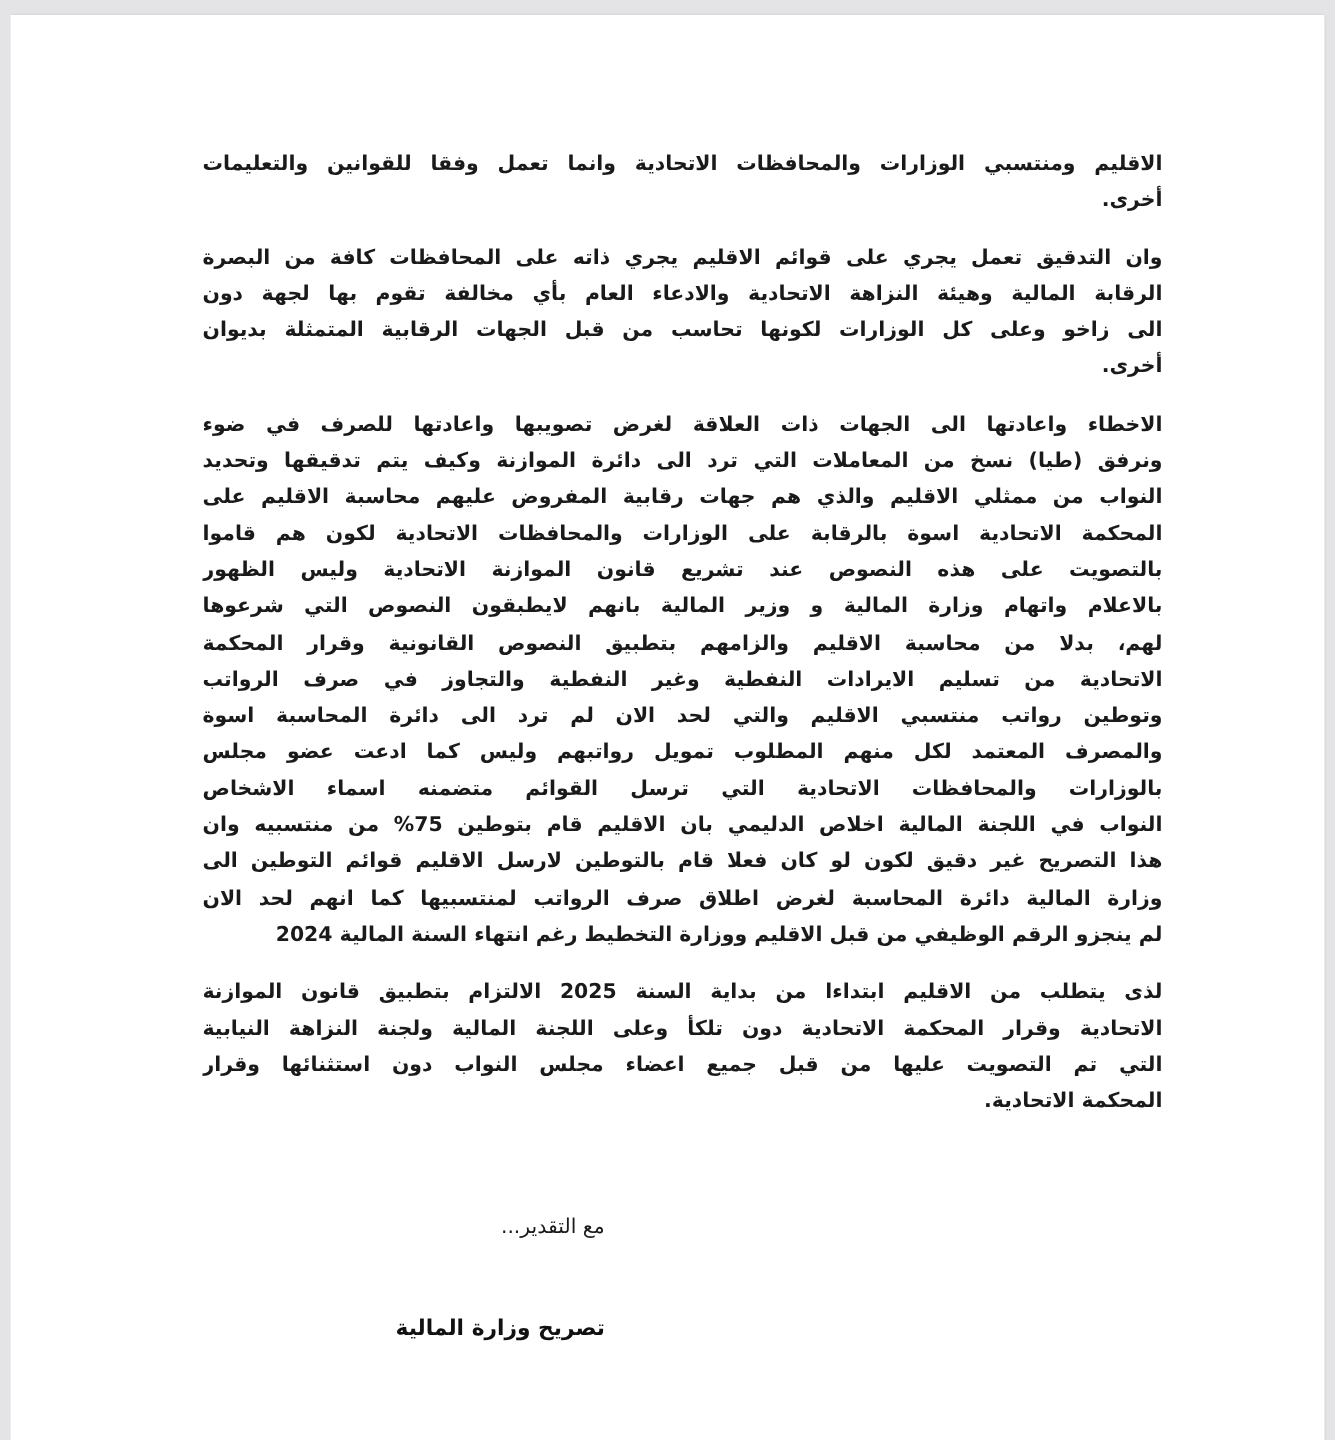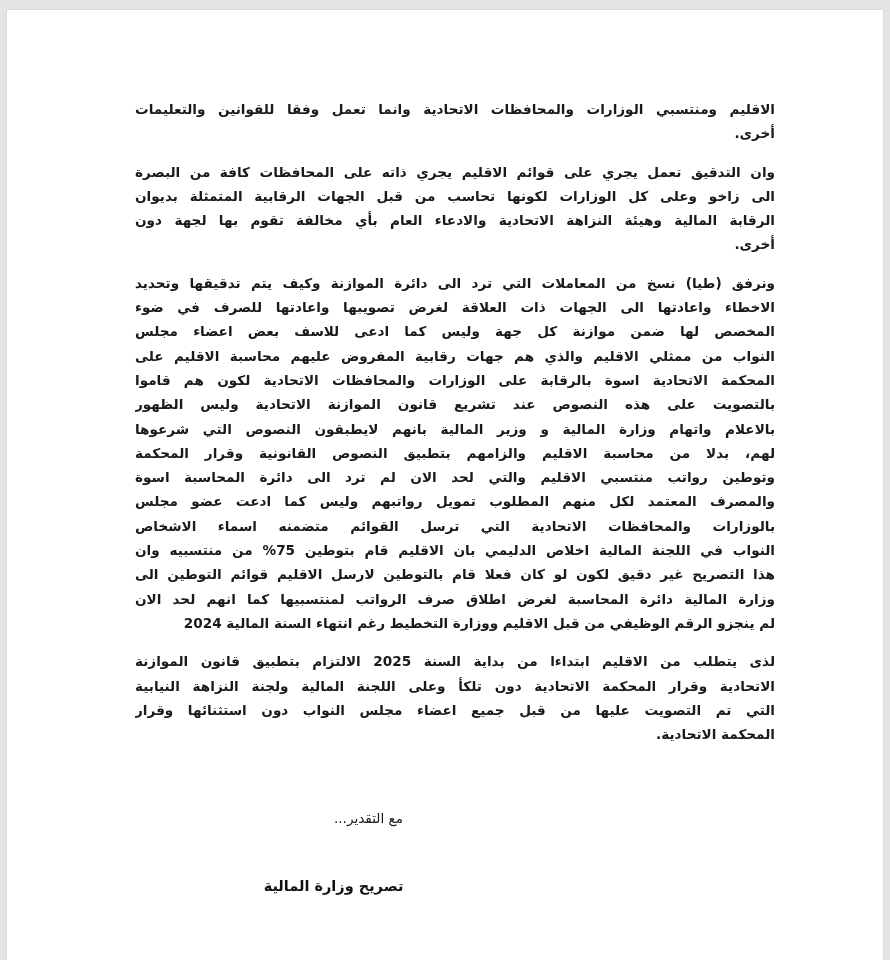--- a/index.html
+++ b/index.html
@@ -86,34 +86,34 @@
 <div class="page">
   <div class="content">
 
     <p class="para">
       <span class="line">الاقليم ومنتسبي الوزارات والمحافظات الاتحادية وانما تعمل وفقا للقوانين والتعليمات</span>
       <span class="line last">أخرى.</span>
     </p>
 
     <p class="para">
       <span class="line">وان التدقيق تعمل يجري على قوائم الاقليم يجري ذاته على المحافظات كافة من البصرة</span>
+      <span class="line">الرقابة المالية وهيئة النزاهة الاتحادية والادعاء العام بأي مخالفة تقوم بها لجهة دون</span>
       <span class="line">الى زاخو وعلى كل الوزارات لكونها تحاسب من قبل الجهات الرقابية المتمثلة بديوان</span>
-      <span class="line">الرقابة المالية وهيئة النزاهة الاتحادية والادعاء العام بأي مخالفة تقوم بها لجهة دون</span>
       <span class="line last">أخرى.</span>
     </p>
 
     <p class="para">
+      <span class="line">الاخطاء واعادتها الى الجهات ذات العلاقة لغرض تصويبها واعادتها للصرف في ضوء</span>
       <span class="line">ونرفق (طيا) نسخ من المعاملات التي ترد الى دائرة الموازنة وكيف يتم تدقيقها وتحديد</span>
-      <span class="line">الاخطاء واعادتها الى الجهات ذات العلاقة لغرض تصويبها واعادتها للصرف في ضوء</span>
-      <span class="line">المخصص لها ضمن موازنة كل جهة وليس كما ادعى للاسف بعض اعضاء مجلس</span>
       <span class="line">النواب من ممثلي الاقليم والذي هم جهات رقابية المفروض عليهم محاسبة الاقليم على</span>
       <span class="line">المحكمة الاتحادية اسوة بالرقابة على الوزارات والمحافظات الاتحادية لكون هم قاموا</span>
       <span class="line">بالتصويت على هذه النصوص عند تشريع قانون الموازنة الاتحادية وليس الظهور</span>
       <span class="line">بالاعلام واتهام وزارة المالية و وزير المالية بانهم لايطبقون النصوص التي شرعوها</span>
       <span class="line">لهم، بدلا من محاسبة الاقليم والزامهم بتطبيق النصوص القانونية وقرار المحكمة</span>
+      <span class="line">الاتحادية من تسليم الايرادات النفطية وغير النفطية والتجاوز في صرف الرواتب</span>
       <span class="line">وتوطين رواتب منتسبي الاقليم والتي لحد الان لم ترد الى دائرة المحاسبة اسوة</span>
       <span class="line">والمصرف المعتمد لكل منهم المطلوب تمويل رواتبهم وليس كما ادعت عضو مجلس</span>
       <span class="line">بالوزارات والمحافظات الاتحادية التي ترسل القوائم متضمنه اسماء الاشخاص</span>
       <span class="line">النواب في اللجنة المالية اخلاص الدليمي بان الاقليم قام بتوطين 75% من منتسبيه وان</span>
       <span class="line">هذا التصريح غير دقيق لكون لو كان فعلا قام بالتوطين لارسل الاقليم قوائم التوطين الى</span>
       <span class="line">وزارة المالية دائرة المحاسبة لغرض اطلاق صرف الرواتب لمنتسبيها كما انهم لحد الان</span>
       <span class="line last">لم ينجزو الرقم الوظيفي من قبل الاقليم ووزارة التخطيط رغم انتهاء السنة المالية 2024</span>
     </p>
 
     <p class="para">

